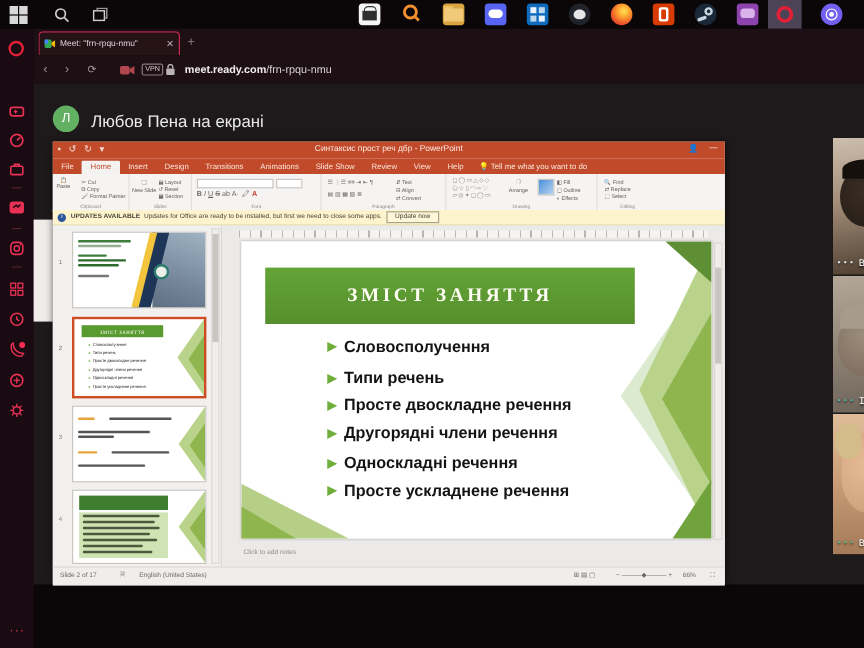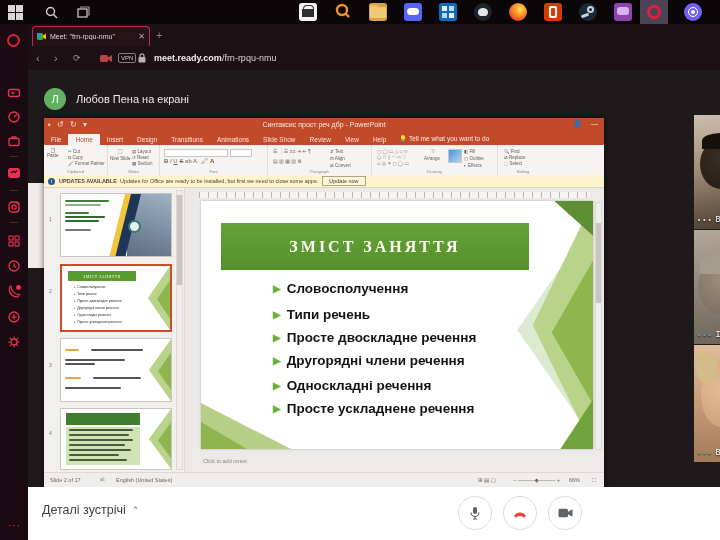--- a/index.html
+++ b/index.html
@@ -26,21 +26,21 @@
   #tab .ttl{color:#ddd8da;font-size:7px;white-space:nowrap;overflow:hidden;flex:1;}
   #addressbar{left:28px;top:46px;width:692px;height:24px;background:#1d1014;border-bottom:1px solid #2c151c;}
   .navg{color:#9d8f94;font-size:11px;line-height:24px;}
   .badge{font-size:6px;color:#cfc6c9;border:1px solid #8a7a80;border-radius:2px;padding:0px 2px;line-height:8px;}
   #urltext{color:#d9d3d5;font-size:9px;line-height:24px;}
   #urltext b{color:#f1edee;font-weight:bold;}
   
   #content{left:28px;top:70px;width:692px;height:417px;background:#1e191b;}
   #avatar{left:16px;top:18px;width:22px;height:22px;border-radius:50%;background:#62b162;color:#fff;
           font-size:11px;display:flex;align-items:center;justify-content:center;}
-  #banner{left:48px;top:23px;color:#e8eaed;font-size:11px;}
+  #banner{left:48px;top:23px;color:#e8eaed;font-size:14px;}
   
   #ppt{left:16px;top:48px;width:560px;height:369px;background:#f4f2f1;box-shadow:0 0 6px rgba(0,0,0,.6);}
   #ppt-title{left:0;top:0;width:560px;height:14px;background:#c14a2a;}
   #ppt-title .qat{position:absolute;left:4px;top:2px;color:#f2d9cf;font-size:8px;letter-spacing:2px;}
   #ppt-title .wt{position:absolute;left:0;right:0;top:3px;text-align:center;color:#fbe9e2;font-size:7px;}
   #ppt-menu{left:0;top:14px;width:560px;height:13px;background:#c14a2a;display:flex;align-items:flex-end;}
   .mtab{color:#fbe3da;font-size:6.5px;padding:2px 7px 2px;}
   .mtab.active{background:#f4f2f1;color:#c14a2a;border-radius:1px 1px 0 0;}
   .tellme{color:#fde8df;font-size:6.5px;padding:2px 6px;}
   #ribbon{left:0;top:27px;width:560px;height:30px;background:#f6f4f3;border-bottom:1px solid #dcd8d5;display:flex;}
@@ -488,37 +488,14 @@
       <div class="head" style="left:7px;top:16px;width:42px;height:66px;border-radius:48%;background:radial-gradient(circle at 50% 40%,#e5bb95,#cda07c)"></div>
       <div class="head" style="left:2px;top:8px;width:22px;height:30px;background:#d3bb8a"></div>
 
       <div class="plabel">
           <span class="pdots" style="color:#57bb8a">•••</span>
           <span>Віра</span>
         </div>
     </div>
   </div>
 
-  <div id="meetbar" class="abs">
-    <div id="details" class="abs">
-      <span>Деталі зустрічі</span>
-      <span style="color:#5f6368;font-size:9px">⌃</span>
-    </div>
-    <div class="cbtn" style="left:430px">
-      <svg width="12" height="14">
-          <rect x="4" y="1" width="4" height="7" rx="2" fill="#5f6368"></rect>
-          <path d="M2 6.5a4 4 0 008 0M6 10.5V13M4 13h4" stroke="#5f6368" stroke-width="1.2" fill="none"></path>
-        </svg>
-    </div>
-    <div class="cbtn" style="left:475px">
-      <svg width="16" height="10">
-          <path d="M2 7.5C5.5 3.5 10.5 3.5 14 7.5l-2 2.2c-2.5-2.4-5.5-2.4-8 0z" fill="#ea4335"></path>
-        </svg>
-    </div>
-    <div class="cbtn" style="left:520px">
-      <svg width="15" height="10">
-          <rect x="0.5" y="0.8" width="9.5" height="8.4" rx="1.5" fill="#5f6368"></rect>
-          <path d="M10 3.8l4.5-2.6v7.6L10 6.2z" fill="#5f6368"></path>
-        </svg>
-    </div>
-  </div>
 
 </div>
 
 </body></html>

